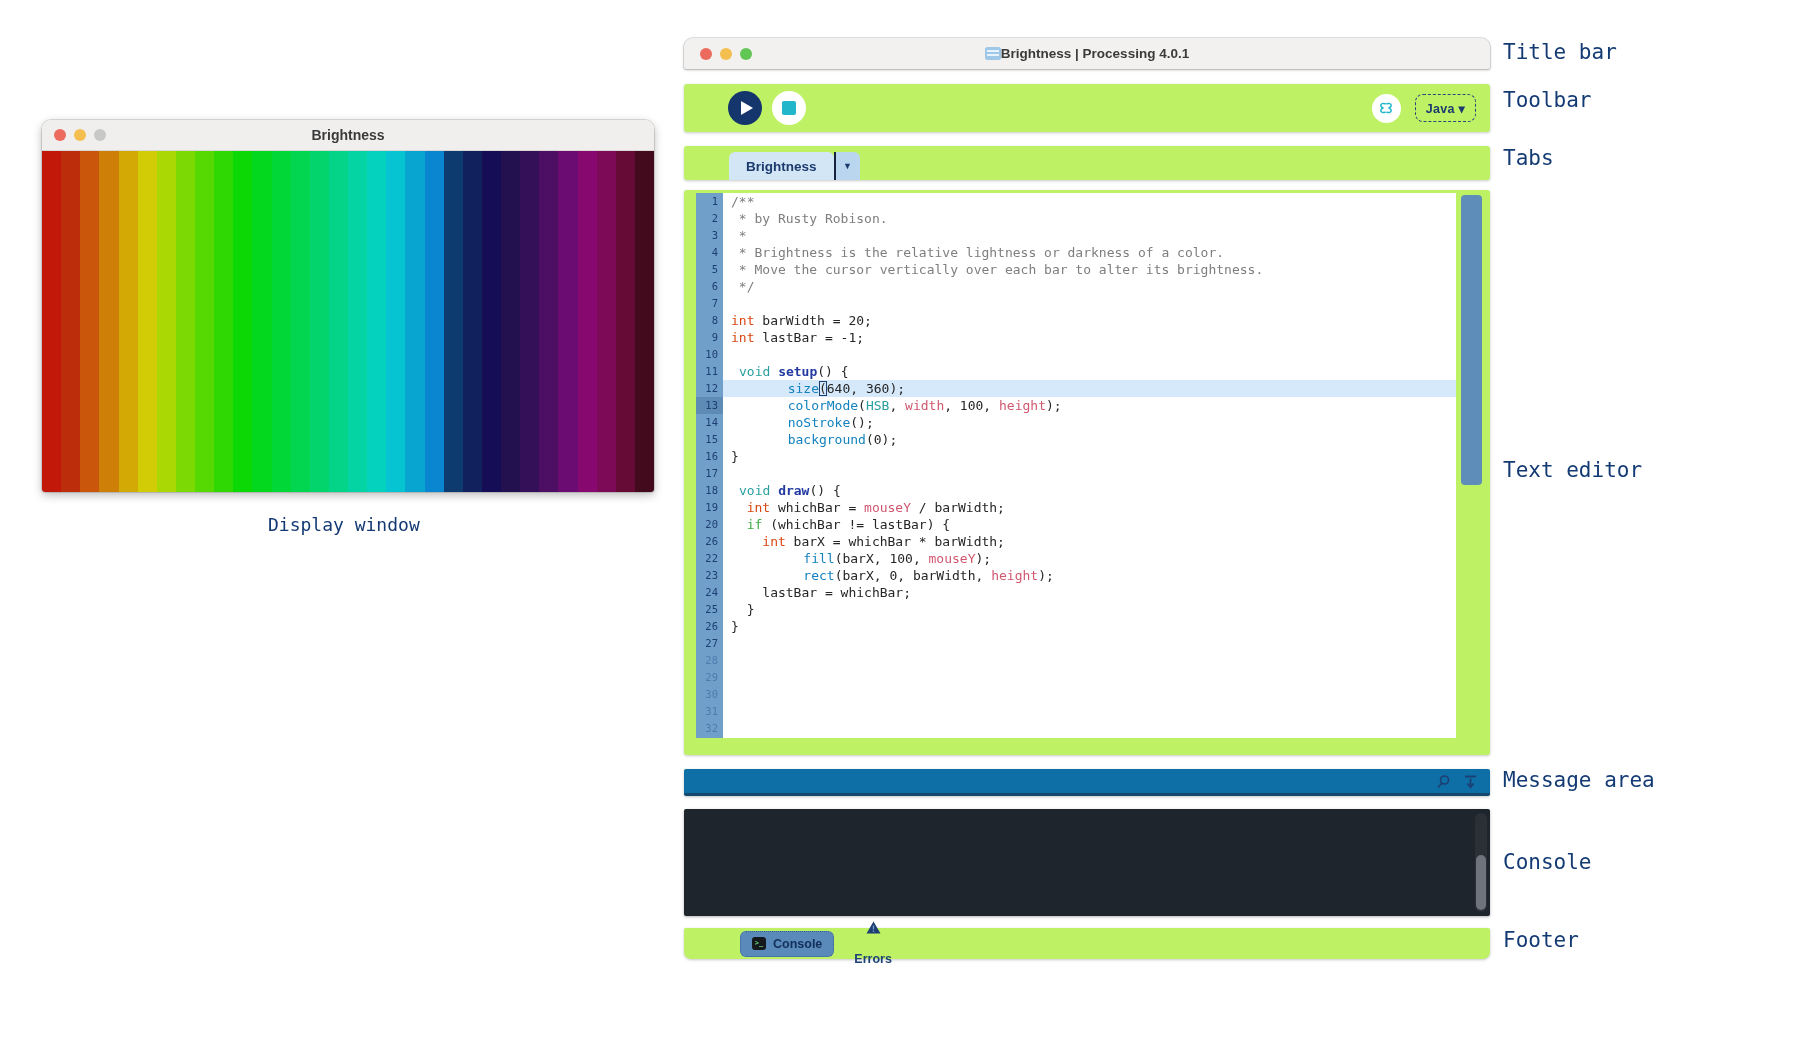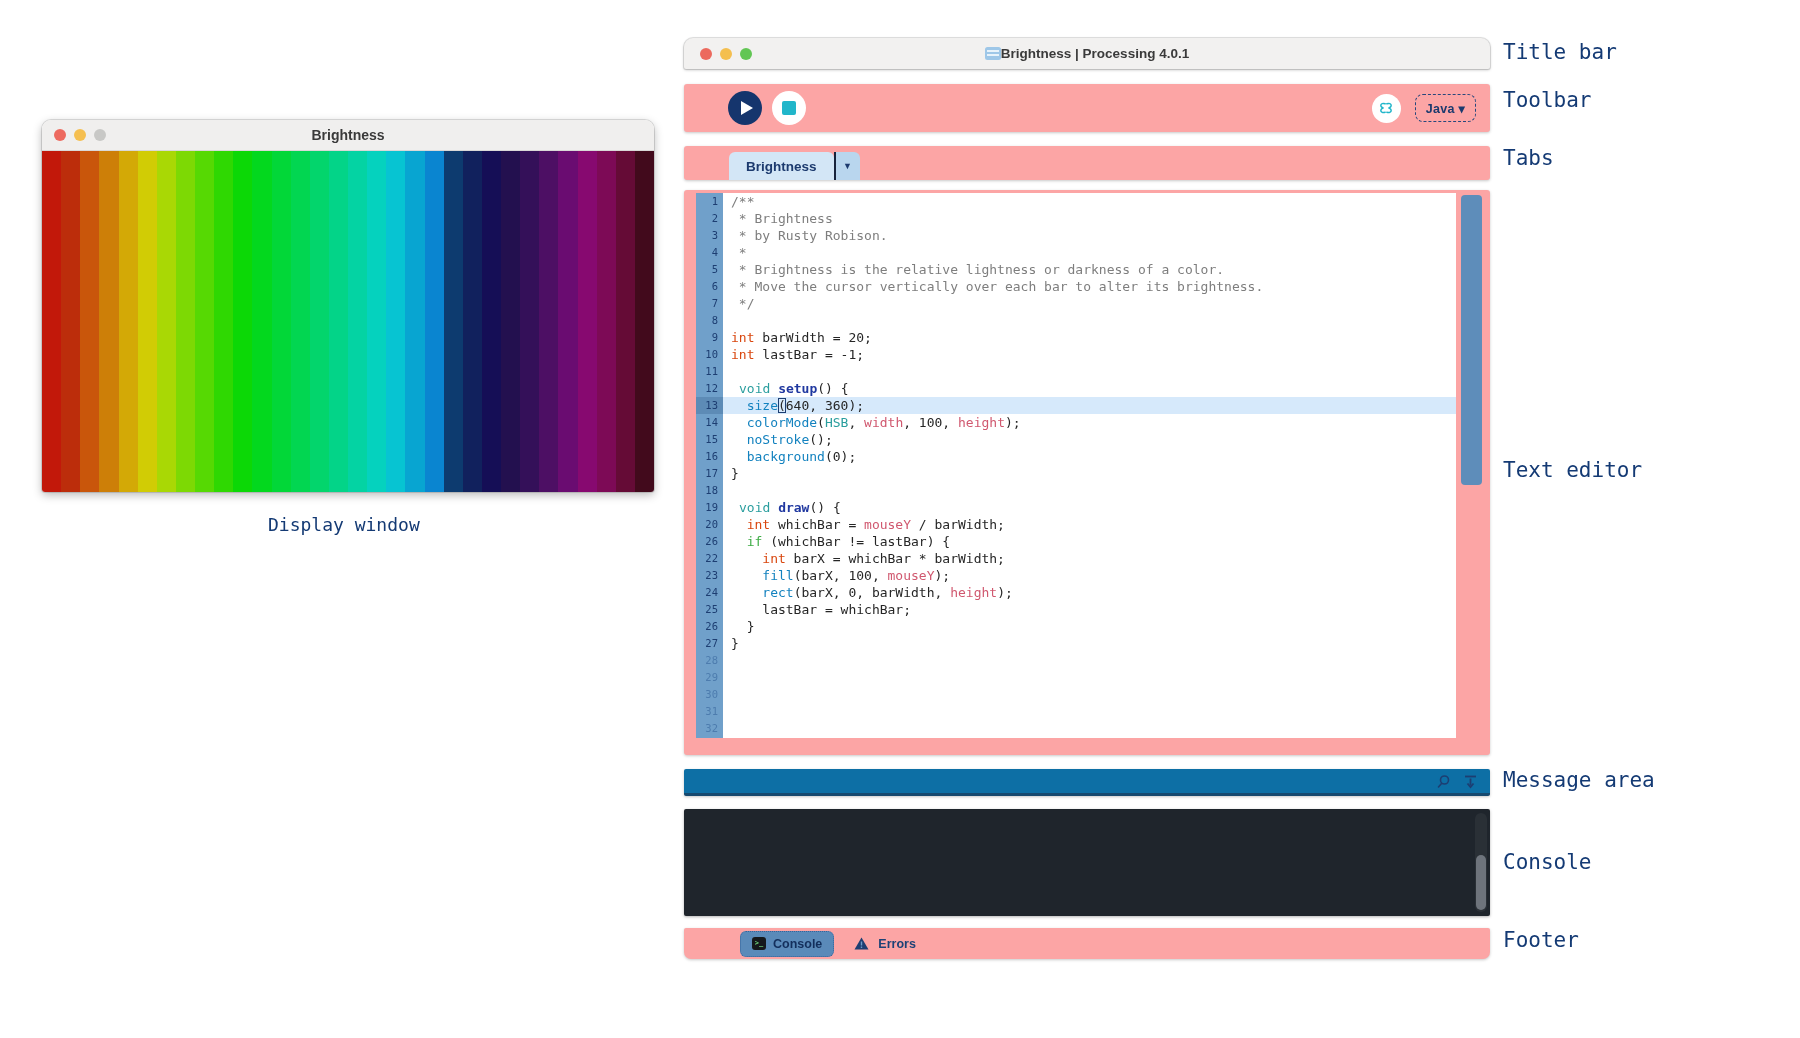--- a/index.html
+++ b/index.html
@@ -16,21 +16,21 @@
   .light{width:12px;height:12px;border-radius:50%;}
   .sk-title{position:absolute;left:0;right:0;text-align:center;font-size:14px;font-weight:bold;color:#3a3a3a;}
   .sk-bars{display:flex;height:341px;width:100%;}
   .sk-bars .bar{flex:1 1 0;}
 
   .display-label{position:absolute;left:268px;top:514px;font-family:"DejaVu Sans Mono", monospace;
     font-size:18px;color:#143a74;}
 
   
   .slab{position:absolute;left:684px;width:806px;box-sizing:border-box;}
-  .blue{background:#fca5a5;box-shadow:0 1px 3px rgba(0,0,0,.22);}
+  .blue{background:#bef264;box-shadow:0 1px 3px rgba(0,0,0,.22);}
 
   .ide-titlebar{top:38px;height:31px;background:#f2f1f0;border-radius:9px 9px 2px 2px;
     box-shadow:0 1px 3px rgba(0,0,0,.25),0 0 0 1px rgba(0,0,0,.10);
     display:flex;align-items:center;position:absolute;}
   .ide-title{position:absolute;left:0;right:0;display:flex;justify-content:center;align-items:center;
     font-size:13.5px;font-weight:bold;color:#3a3a3a;}
   .doc-icon{width:16px;height:13px;background:#9ec7e8;border-radius:2.5px;position:relative;}
   .doc-icon:before{content:"";position:absolute;left:2px;right:2px;top:3px;height:2px;background:#e8f3fb;}
   .doc-icon:after{content:"";position:absolute;left:2px;right:2px;top:7px;height:2px;background:#e8f3fb;}
 
@@ -66,21 +66,21 @@
   .gutter .ln.active{background:rgba(13,43,92,.18);}
   .code{flex:1;position:relative;}
   .code .cl{height:17px;white-space:pre;padding-left:8px;color:#262626;}
   .code .cl.hl{background:#d6e9fb;}
   .tok-com{color:#7e7e7e;}
   .tok-plain{color:#262626;}
   .tok-kwtype{color:#d9470f;}
   .tok-kwvoid{color:#2a9e9e;margin-left:8px;}
   .tok-const{color:#2a9e9e;}
   .tok-kwif{color:#3cab44;}
-  .tok-fn{color:#1382bf;}
+  .tok-fn{color:#1382bf;margin-left:41px;}
   .tok-fndef{color:#2038a0;font-weight:bold;}
   .tok-sysvar{color:#d0586f;}
   .tok-caret{color:#262626;outline:1.5px solid #1d3e72;outline-offset:-1px;}
   .editor-scrollstrip{position:absolute;right:0px;top:0;width:34px;height:565px;}
   .editor-thumb{position:absolute;left:5px;top:5px;width:21px;height:290px;background:#5e8dba;border-radius:4px;}
 
   .ide-message{top:769px;height:27px;background:#0d6fa5;border-radius:2px;border-bottom:3px solid #16496f;
     display:flex;align-items:center;justify-content:flex-end;box-shadow:0 1px 3px rgba(0,0,0,.22);}
   .msg-icons{display:flex;gap:12px;margin-right:12px;align-items:center;}
 
@@ -88,21 +88,21 @@
   .console-scroll{position:absolute;right:3px;top:4px;width:12px;height:99px;background:rgba(255,255,255,.05);
     border-radius:6px;}
   .console-thumb{position:absolute;left:1px;width:10px;top:42px;height:55px;background:#6e747c;border-radius:5px;}
 
   .ide-footer{top:928px;height:31px;border-radius:2px 2px 7px 7px;display:flex;align-items:center;}
   .console-btn{margin-left:56px;height:24px;padding:0 11px;background:#5a8ab9;border:1px dotted #35639a;
     border-radius:6px;display:flex;align-items:center;gap:7px;}
   .term-icon{width:14px;height:13px;background:#15181c;border-radius:3px;color:#6fd77b;
     font-family:"DejaVu Sans Mono", monospace;font-size:7px;font-weight:bold;line-height:13px;text-align:center;}
   .console-btn .lbl{font-size:12.5px;font-weight:bold;color:#132f5c;}
-  .errors-item{display:flex;align-items:center;gap:9px;margin-left:20px;}
+  .errors-item{display:flex;align-items:center;gap:18px;margin-left:20px;flex-direction:column;}
   .errors-item .lbl{font-size:12.5px;font-weight:bold;color:#1d4276;}
 
   
   .anno{position:absolute;left:1503px;font-family:"DejaVu Sans Mono", monospace;font-size:21px;color:#143a74;
     white-space:nowrap;}
 </style>
 </head>
 <body>
 
 <div class="canvas">
@@ -222,21 +222,20 @@
           <div class="ln">26</div>
           <div class="ln">27</div>
           <div class="ln faded">28</div>
           <div class="ln faded">29</div>
           <div class="ln faded">30</div>
           <div class="ln faded">31</div>
           <div class="ln faded">32</div>
         </div>
       <div class="code" id="code">
           <div class="cl"><span class="tok-com">/**</span></div>
-          <div class="cl"><span class="tok-com"> * Brightness</span></div>
           <div class="cl"><span class="tok-com"> * by Rusty Robison.</span></div>
           <div class="cl"><span class="tok-com"> *</span></div>
           <div class="cl"><span class="tok-com"> * Brightness is the relative lightness or darkness of a color.</span></div>
           <div class="cl"><span class="tok-com"> * Move the cursor vertically over each bar to alter its brightness.</span></div>
           <div class="cl"><span class="tok-com"> */</span></div>
           <div class="cl"></div>
           <div class="cl"><span class="tok-kwtype">int</span><span class="tok-plain"> barWidth = 20;</span></div>
           <div class="cl"><span class="tok-kwtype">int</span><span class="tok-plain"> lastBar = -1;</span></div>
           <div class="cl"></div>
           <div class="cl"><span class="tok-kwvoid">void</span><span class="tok-plain"> </span><span class="tok-fndef">setup</span><span class="tok-plain">() {</span></div>

